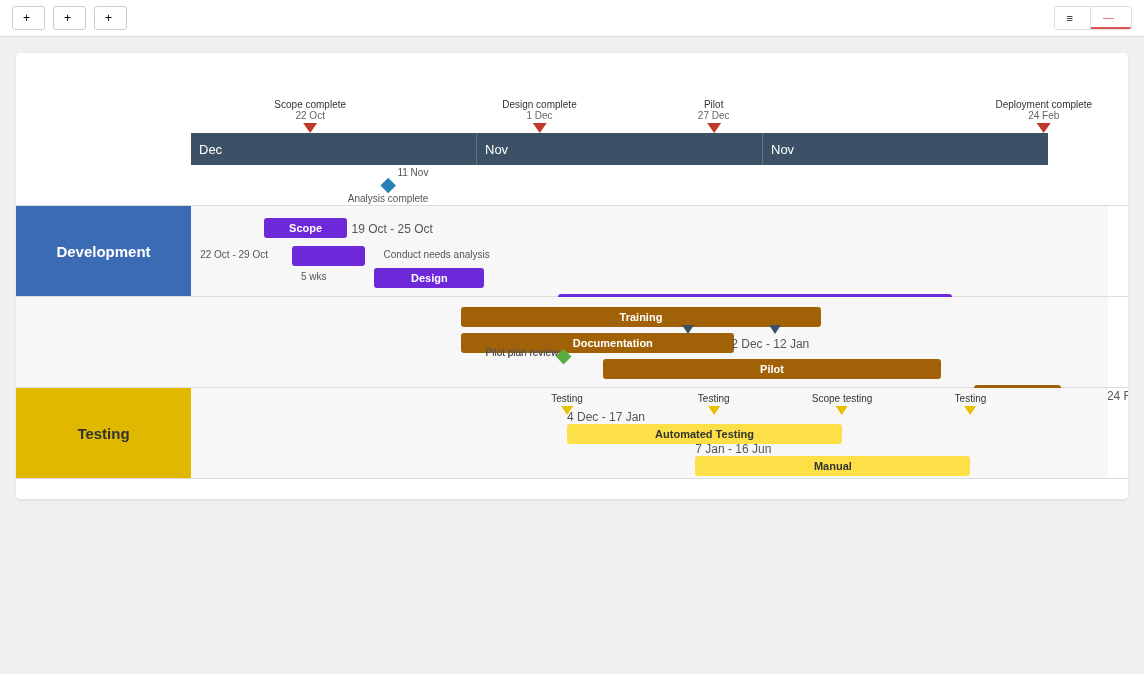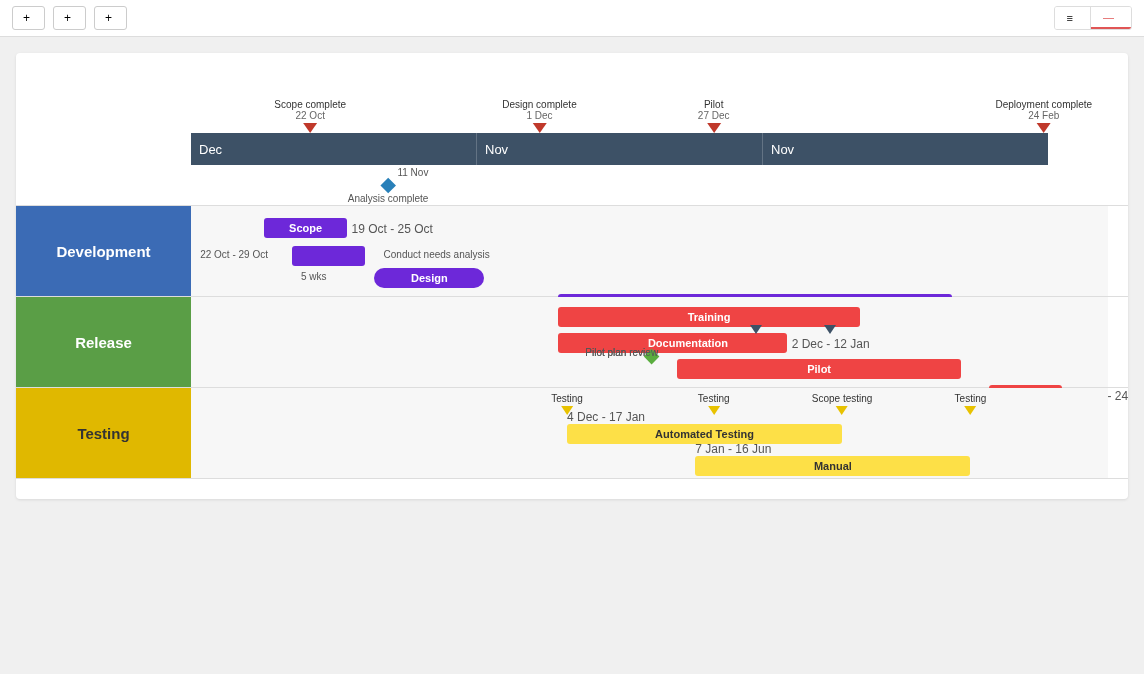--- a/index.html
+++ b/index.html
@@ -174,21 +174,21 @@
       border-radius: 3px;
       display: flex;
       align-items: center;
       justify-content: center;
       font-size: 11px;
       font-weight: bold;
       color: #fff;
       white-space: nowrap;
     }
     .bar.blue { background: #6d28d9; }
-    .bar.green { background: #ef4444; }
+    .bar.green { background: #a16207; margin-left: 8px; }
     .bar.yellow { background: #fde047; color: #333; }
 
     .bar-label-outside {
       position: absolute;
       font-size: 12px;
       color: #555;
       white-space: nowrap;
     }
 
     .row-inner-label {
@@ -270,31 +270,30 @@
 </div>
       </div>
 
     <div class="gantt-body" id="gantt-body">
     <div class="gantt-row">
           <div class="row-label development">Development</div>
           <div class="row-content" style="position: relative;">
             <div class="bar blue" style="position: absolute; left: 8%; width: 9%; top: 12px;">Scope</div>
             <div class="bar-label-outside" style="left: 17.5%; top: 16px;">19 Oct - 25 Oct</div>
             <div class="bar blue" style="position: absolute; left: 11%; width: 8%; top: 40px;"></div>
-            <div class="bar blue" style="position: absolute; left: 20%; width: 12%; top: 62px; border-radius: 10px;">Design</div>
+            <div class="bar blue" style="position: absolute; left: 20%; width: 12%; top: 62px;">Design</div>
             <div class="bar blue" style="position: absolute; left: 40%; width: 43%; top: 88px;">Development</div>
             <div class="bar-label-outside" style="left: 83.5%; top: 92px;">2 Dec - 16 Feb</div>
             <div class="row-inner-label" style="left: 1%; top: 43px;">22 Oct - 29 Oct</div>
             <div class="row-inner-label" style="left: 21%; top: 43px;">Conduct needs analysis</div>
             <div class="row-inner-label" style="left: 12%; top: 65px;">5 wks</div>
             <div class="row-inner-label" style="left: 31%; top: 91px;">11 wks</div>
           </div>
         </div>
         <div class="gantt-row">
-          <div class="row-label release">Release</div>
           <div class="row-content" style="position: relative;">
             <div class="bar green" style="position: absolute; left: 40%; width: 33%; top: 10px;">Training</div>
             <div class="bar green" style="position: absolute; left: 40%; width: 25%; top: 36px; padding-left: 31px;">Documentation</div>
             <div class="bar-label-outside" style="left: 65.5%; top: 40px;">2 Dec - 12 Jan</div>
             <div class="bar green" style="position: absolute; left: 53%; width: 31%; top: 62px;">Pilot</div>
             <div class="bar green" style="position: absolute; left: 87%; width: 8%; top: 88px;">Deploy</div>
             <div class="bar-label-outside" style="left: 95.5%; top: 92px;">17 Feb - 24 Feb</div>
             <div class="row-inner-label" style="left: 43%; top: 50px;">Pilot plan review</div>
             <div style="position: absolute; left: 50%; top: 58px; width: 11px; height: 11px; background: rgb(90, 173, 63); transform: rotate(45deg) translateX(-50%);"></div>
             <div class="row-inner-label" style="left: 43%; top: 50px;">Pilot plan review</div>

